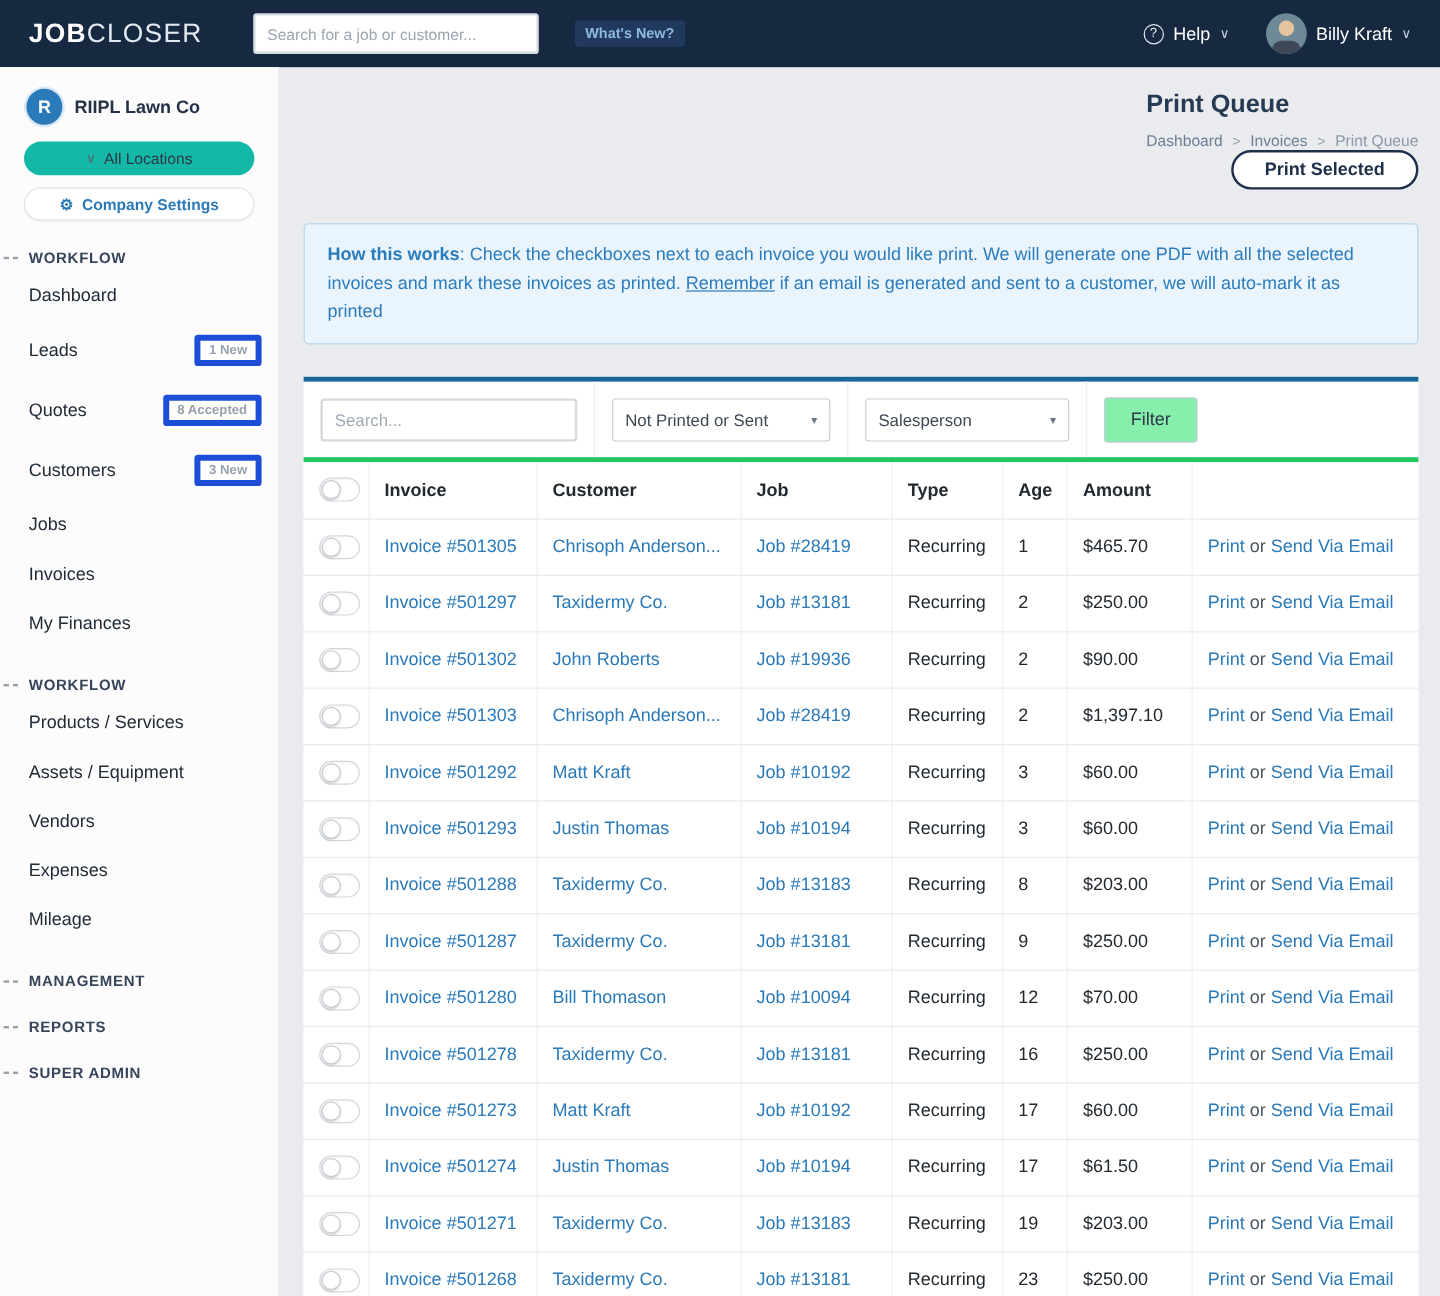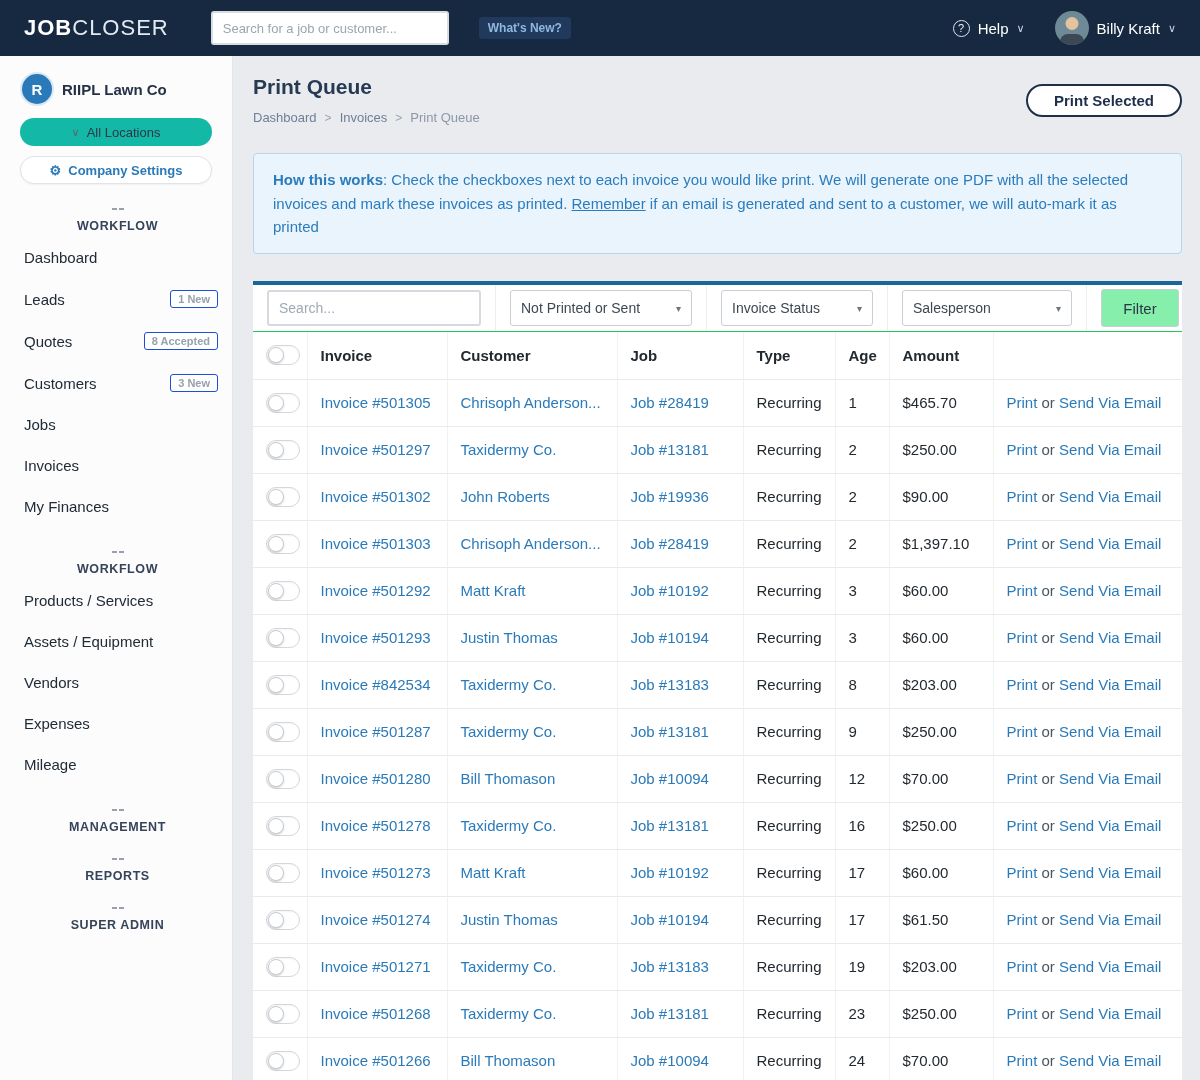--- a/index.html
+++ b/index.html
@@ -30,41 +30,41 @@
 
   
   .sidebar { width:233px; flex-shrink:0; background:#fcfcfd; border-right:1px solid #e3e5e8; padding-top:18px; overflow:hidden; }
   .company-row { display:flex; align-items:center; gap:10px; padding:0 22px; margin-bottom:14px; cursor:pointer; }
   .company-logo { width:30px; height:30px; border-radius:50%; background:var(--accent,#2a7ab9); color:#fff; font-weight:700; display:flex; align-items:center; justify-content:center; font-size:15px; box-shadow:0 0 0 2px #d9e8f5; flex-shrink:0; }
   .company-name { font-size:15px; font-weight:700; color:#253246; }
   .pill { margin:0 20px 10px; height:28px; border-radius:14px; display:flex; align-items:center; justify-content:center; gap:7px; font-size:13px; cursor:pointer; }
   .loc-pill { background:#14b8a6; color:#2d3748; }
   .settings-pill { background:#fff; border:1px solid #e0e3e7; color:var(--accent,#2a7ab9); font-weight:700; box-shadow:0 1px 2px rgba(0,0,0,0.05); }
   .gear-icon::before { content:"⚙"; font-size:13px; }
-  .nav-heading { display:flex; align-items:center; gap:9px; margin:24px 0 4px; padding-left:3px; font-size:12.5px; font-weight:700; letter-spacing:0.6px; color:#36445a; cursor:pointer;flex-direction:column; }
+  .nav-heading { display:flex; align-items:center; gap:9px; margin:24px 0 4px; padding-left:3px; font-size:12.5px; font-weight:700; letter-spacing:0.6px; color:#36445a; cursor:pointer; }
   .nav-dash { width:12px; height:2px; flex-shrink:0; background:linear-gradient(to right,#98a1ab 38%,transparent 38%,transparent 62%,#98a1ab 62%); }
   .nav-item { display:flex; align-items:center; justify-content:space-between; padding:12px 14px 12px 24px; font-size:15px; color:#212b36; cursor:pointer; }
-  .badge { border:1px solid #1d4ed8; color:#97a1ac; font-size:11px; font-weight:700; padding:2px 7px; border-radius:3px; background:#fff; white-space:nowrap; }
+  .badge { border:5px solid #1d4ed8; color:#97a1ac; font-size:11px; font-weight:700; padding:2px 7px; border-radius:3px; background:#fff; white-space:nowrap; }
 
   
   .main { flex:1; padding:19px 18px 0 20px; overflow:hidden; }
-  .page-head { display:flex; justify-content:space-between; align-items:center; margin-bottom:28px; }
+  .page-head { display:flex; justify-content:space-between; align-items:flex-end; margin-bottom:28px;flex-direction:column; }
   .page-title { font-size:21px; font-weight:700; color:#273a53; }
   .breadcrumb { margin-top:11px; font-size:13px; color:#8b98a7; display:flex; align-items:center; gap:8px; }
   .breadcrumb a { color:#6e7f96; }
   .bc-sep { color:#9aa5b1; font-size:12px; }
   .print-btn { border:2px solid #1e2f49; border-radius:20px; background:#fff; padding:6px 26px; font-size:15px; font-weight:700; color:#1e2f49; font-family:inherit; cursor:pointer; }
 
   .info-box { background:#eaf4fc; border:1px solid #b7d5ec; border-radius:4px; padding:14px 19px; color:var(--info-text,#2b7cbd); font-size:15px; line-height:1.58; margin-bottom:27px; }
   .info-box b { font-weight:700; }
   .info-box u { }
 
   
   .card { background:#fff; border-top:4px solid #1b6699; }
-  .filter-row { display:flex; align-items:center; height:47px; border-bottom:1px solid #22c55e; }
+  .filter-row { display:flex; align-items:center; height:67px; border-bottom:4px solid #22c55e; }
   .filter-group { display:flex; align-items:center; height:100%; padding:0 14px; border-right:1px solid #eceef1; }
   .filter-group:last-child { border-right:none; }
   .table-search { width:214px; height:36px; border:2px solid #d6dade; border-radius:3px; padding:0 10px; font-size:14px; font-family:inherit; color:#333; outline:none; }
   .table-search::placeholder { color:#a0aab4; }
   .select { display:flex; align-items:center; justify-content:space-between; border:1px solid #c9ced4; border-radius:3px; height:36px; padding:0 10px; font-size:14px; color:#3d4852; background:#fff; cursor:pointer; }
   .sel-printed { width:182px; }
   .sel-status { width:152px; }
   .sel-sales { width:170px; }
   .caret-down { color:#6b7682; font-size:10px; margin-left:8px; }
   .caret-down::before { content:"▾"; }
@@ -207,26 +207,20 @@
     </div>
 
     <div class="card">
       <div class="filter-row">
         <div class="filter-group">
           <input class="table-search" placeholder="Search..." style="">
         </div>
         <div class="filter-group">
           <div class="select sel-printed">
             <span>Not Printed or Sent</span>
-            <span class="caret-down"></span>
-          </div>
-        </div>
-        <div class="filter-group">
-          <div class="select sel-status">
-            <span>Invoice Status</span>
             <span class="caret-down"></span>
           </div>
         </div>
         <div class="filter-group">
           <div class="select sel-sales">
             <span>Salesperson</span>
             <span class="caret-down"></span>
           </div>
         </div>
         <div class="filter-group">
@@ -313,21 +307,21 @@
               <td><a class="link">Invoice #501293</a></td>
               <td><a class="link">Justin Thomas</a></td>
               <td><a class="link">Job #10194</a></td>
               <td><span>Recurring</span></td>
               <td><span>3</span></td>
               <td><span>$60.00</span></td>
               <td><a class="link">Print</a> <span class="or-text">or</span> <a class="link">Send Via Email</a></td>
             </tr>
             <tr>
               <td><span class="toggle"><span class="knob"></span></span></td>
-              <td><a class="link">Invoice #842534</a></td>
+              <td><a class="link">Invoice #501288</a></td>
               <td><a class="link">Taxidermy Co.</a></td>
               <td><a class="link">Job #13183</a></td>
               <td><span>Recurring</span></td>
               <td><span>8</span></td>
               <td><span>$203.00</span></td>
               <td><a class="link">Print</a> <span class="or-text">or</span> <a class="link">Send Via Email</a></td>
             </tr>
             <tr>
               <td><span class="toggle"><span class="knob"></span></span></td>
               <td><a class="link">Invoice #501287</a></td>

